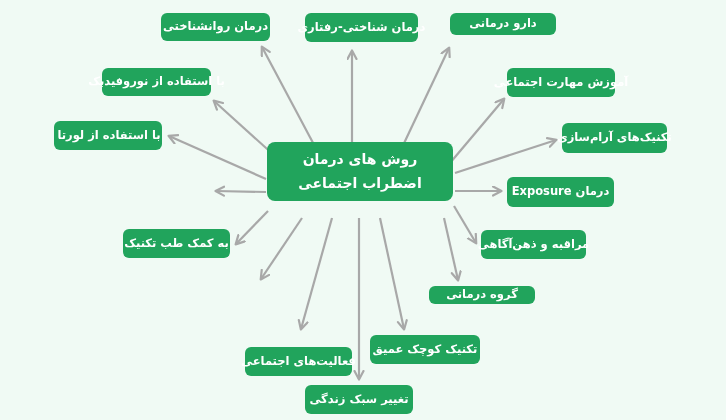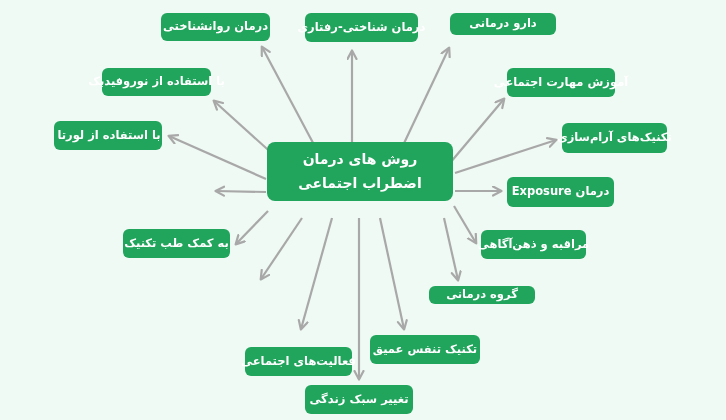--- a/index.html
+++ b/index.html
@@ -81,19 +81,19 @@
     </svg>
   <div class="node center" style="left: 267px; top: 142px; width: 186px; height: 59px;">روش های درمان اضطراب اجتماعی</div>
 <div class="node" dir="rtl" style="left: 161px; top: 13px; width: 109px; height: 28px;">درمان روانشناختی</div>
     <div class="node" dir="rtl" style="left: 305px; top: 13px; width: 113px; height: 29px;">درمان شناختی-رفتاری</div>
     <div class="node" dir="rtl" style="left: 450px; top: 13px; width: 106px; height: 22px;">دارو درمانی</div>
     <div class="node" dir="rtl" style="left: 507px; top: 68px; width: 108px; height: 29px;">آموزش مهارت اجتماعی</div>
     <div class="node" dir="rtl" style="left: 562px; top: 123px; width: 105px; height: 30px;">تکنیک‌های آرام‌سازی</div>
     <div class="node" dir="rtl" style="left: 507px; top: 177px; width: 107px; height: 30px;">درمان Exposure</div>
     <div class="node" dir="rtl" style="left: 481px; top: 230px; width: 105px; height: 29px;">مراقبه و ذهن‌آگاهی</div>
     <div class="node" dir="rtl" style="left: 429px; top: 286px; width: 106px; height: 18px;">گروه درمانی</div>
-    <div class="node" dir="rtl" style="left: 370px; top: 335px; width: 110px; height: 29px;">تکنیک تنفس عمیق</div>
+    <div class="node" dir="rtl" style="left: 370px; top: 335px; width: 110px; height: 29px;">تکنیک کوچک عمیق</div>
     <div class="node" dir="rtl" style="left: 305px; top: 385px; width: 108px; height: 29px;">تغییر سبک زندگی</div>
     <div class="node" dir="rtl" style="left: 245px; top: 335px; width: 107px; height: 29px; margin-top: 12px;">فعالیت‌های اجتماعی</div>
     <div class="node" dir="rtl" style="left: 123px; top: 229px; width: 107px; height: 29px;">به کمک طب تکنیک</div>
     <div class="node" dir="rtl" style="left: 54px; top: 121px; width: 108px; height: 29px; padding-left: 8px;">با استفاده از لورتا</div>
     <div class="node" dir="rtl" style="left: 102px; top: 68px; width: 109px; height: 28px;">با استفاده از نوروفیدبک</div>
   </div>
 
 </body></html>

